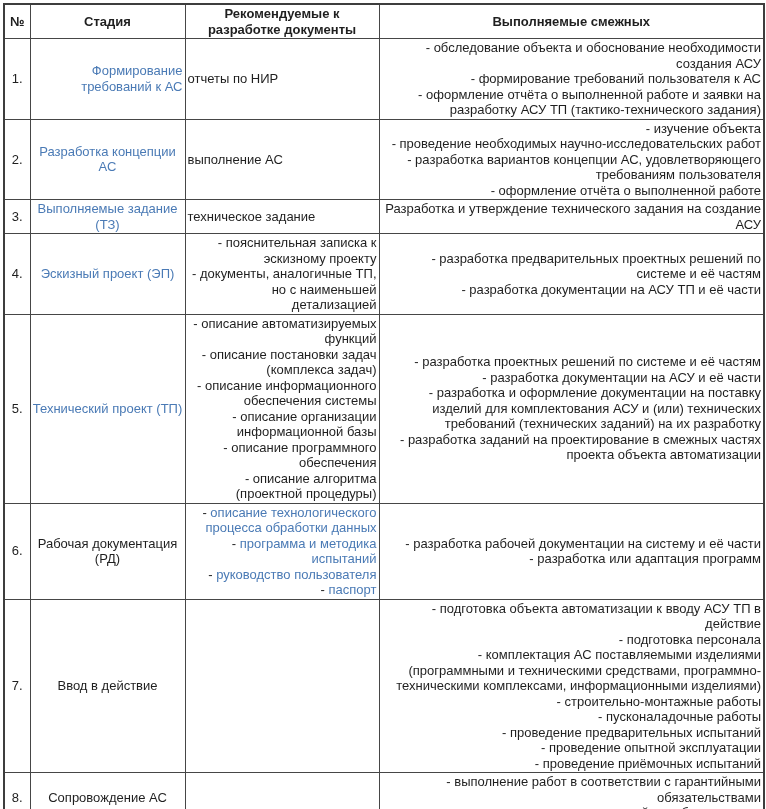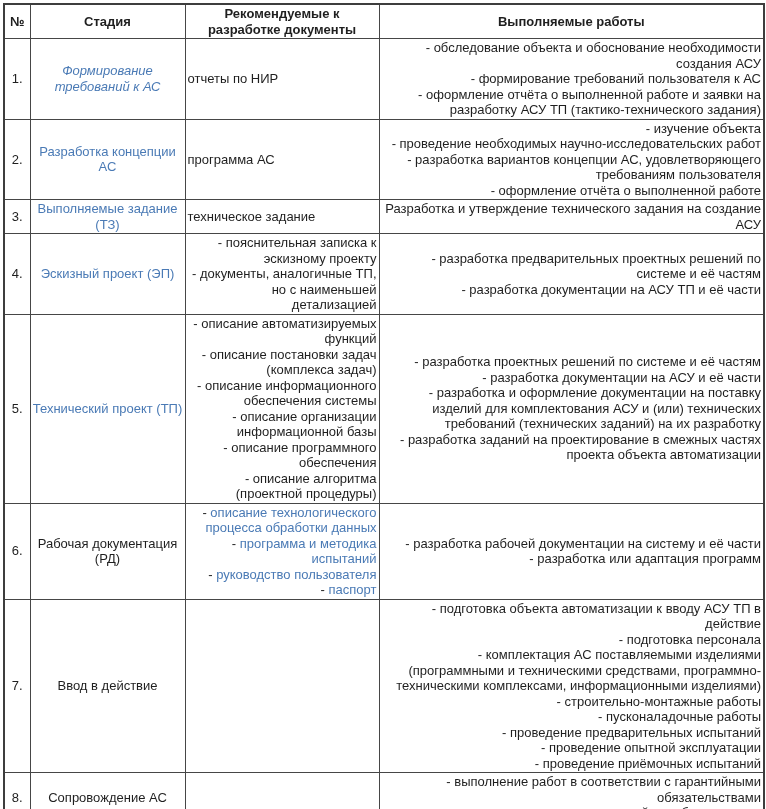--- a/index.html
+++ b/index.html
@@ -30,21 +30,21 @@
     word-wrap: break-word;
   }
   table.stages th {
     text-align: center;
     font-weight: bold;
     white-space: pre-line;
     height: 31px;
   }
   td.num-cell { text-align: center; }
   td.stage-cell { text-align: center; padding: 1px; }
-  td.stage-cell.align-left { text-align: center; font-style: italic; }
+  td.stage-cell.align-left { text-align: right; }
   td.docs-cell.align-center { text-align: left; }
   td.docs-cell.align-left { text-align: left; margin-left: 24px; }
   td.works-cell { text-align: left; }
   .link { color: #4a7ab5; cursor: pointer; }
   .line { text-align: right; }
 </style>
 </head>
 <body>
 
 <div class="page">
@@ -54,38 +54,38 @@
       <col style="width:155px">
       <col style="width:194px">
       <col style="width:385px">
     </colgroup>
     <thead>
         <tr>
           <th>№</th>
           <th>Стадия</th>
           <th>Рекомендуемые к
 разработке документы</th>
-          <th>Выполняемые работы</th>
+          <th>Выполняемые смежных</th>
         </tr>
       </thead>
     <tbody>
         <tr>
           <td class="num-cell">1.</td>
           <td class="stage-cell align-left"><span class="link">Формирование требований к АС</span></td>
           <td class="docs-cell align-center"><span>отчеты по НИР</span></td>
           <td class="works-cell">
             <div class="line">- <span>обследование объекта и обоснование необходимости создания АСУ</span></div>
             <div class="line">- <span>формирование требований пользователя к АС</span></div>
             <div class="line">- <span>оформление отчёта о выполненной работе и заявки на разработку АСУ ТП (тактико-технического задания)</span></div>
           </td>
         </tr>
         <tr>
           <td class="num-cell">2.</td>
           <td class="stage-cell"><span class="link">Разработка концепции АС</span></td>
-          <td class="docs-cell align-center"><span>программа АС</span></td>
+          <td class="docs-cell align-center"><span>выполнение АС</span></td>
           <td class="works-cell">
             <div class="line">- <span>изучение объекта</span></div>
             <div class="line">- <span>проведение необходимых научно-исследовательских работ</span></div>
             <div class="line">- <span>разработка вариантов концепции АС, удовлетворяющего требованиям пользователя</span></div>
             <div class="line">- <span>оформление отчёта о выполненной работе</span></div>
           </td>
         </tr>
         <tr>
           <td class="num-cell">3.</td>
           <td class="stage-cell"><span class="link">Выполняемые задание (ТЗ)</span></td>

